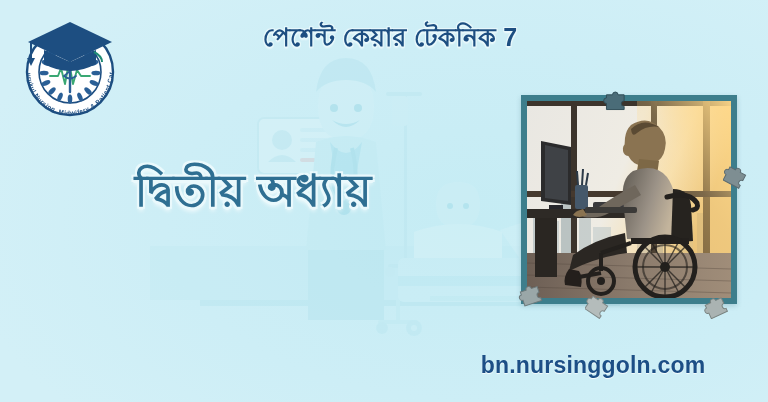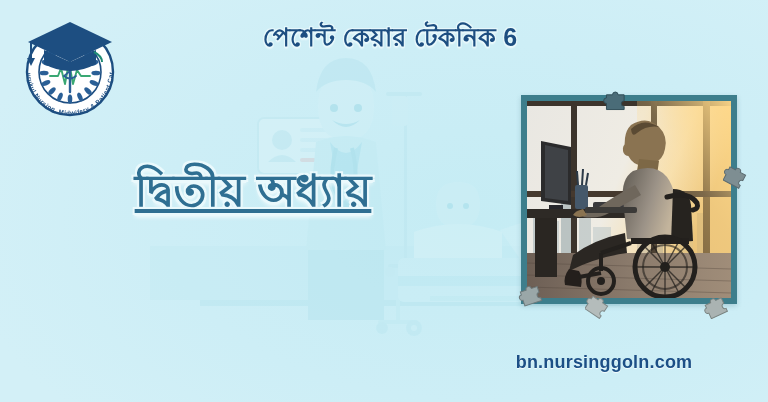--- a/index.html
+++ b/index.html
@@ -72,30 +72,30 @@
     color: #2f6f92;
     line-height: 1.30;
     text-shadow:
       -2px -2px 0 #eaf9fc,
        2px -2px 0 #eaf9fc,
       -2px  2px 0 #eaf9fc,
        2px  2px 0 #eaf9fc,
        0px  3px 0 #eaf9fc,
        0px  4px 4px rgba(255,255,255,0.85);
   }
-  #main-heading .hline { display: block; text-decoration: underline; }
+  #main-heading .hline { display: block; }
 
   
   #site-url {
     position: absolute;
-    left: 459px;
+    left: 448px;
     top: 352px;
     width: 290px;
     text-align: center;
-    font-size: 18px;
+    font-size: 23px;
     font-weight: bold;
     color: #1c4f86;
     letter-spacing: 0.2px;
     text-shadow: 0 1px 1px rgba(255,255,255,0.85);
   }
 
   
   #photo-frame {
     position: absolute;
     left: 521px;
@@ -236,21 +236,21 @@
       <path d="M80 40 q8 4 8 10" fill="none" stroke="#1f8a74" stroke-width="2"></path>
       <line x1="17" y1="31" x2="17" y2="46" stroke="#1d4e81" stroke-width="2"></line>
       <path d="M13 46 l8 0 l-4 8 z" fill="#1d4e81"></path>
     </g>
 
     <text font-size="6.2" font-weight="bold" fill="#1d4e81" font-family="Liberation Sans, sans-serif" letter-spacing="0.45">
       <textPath href="#arcPath" startOffset="50%" text-anchor="middle">Gurukul Nursing, Midwifery &amp; Patient Care</textPath>
     </text>
   </svg>
 
-  <div id="header-title">পেশেন্ট কেয়ার টেকনিক 6</div>
+  <div id="header-title">পেশেন্ট কেয়ার টেকনিক 7</div>
 
   <div id="main-heading">
     <span class="hline">দ্বিতীয় অধ্যায়</span>
   </div>
 
   <div id="photo-frame">
     <div id="photo-inner">
       <svg id="photo-svg" width="204" height="197" viewBox="0 0 204 197">
         <defs>
           <linearGradient id="winGrad" x1="0" y1="0" x2="1" y2="0.3">

